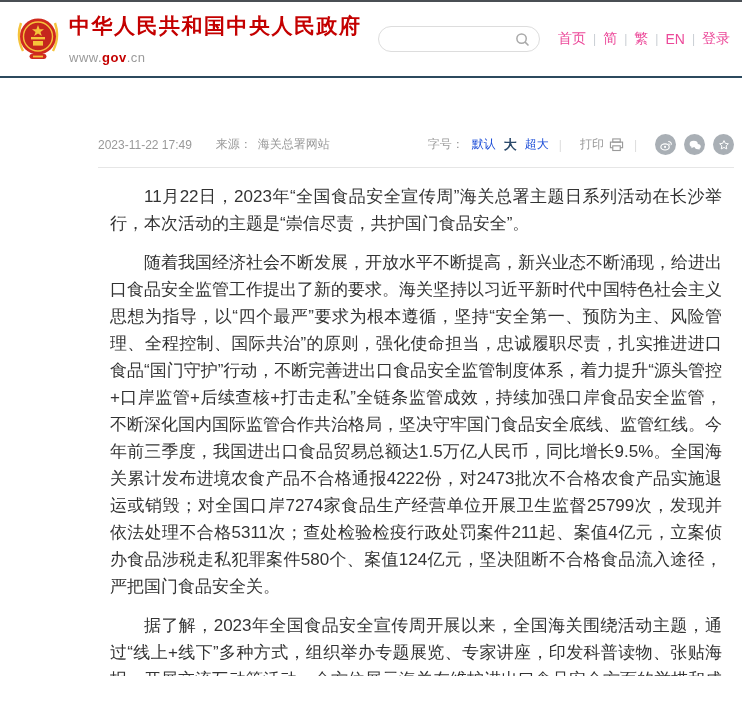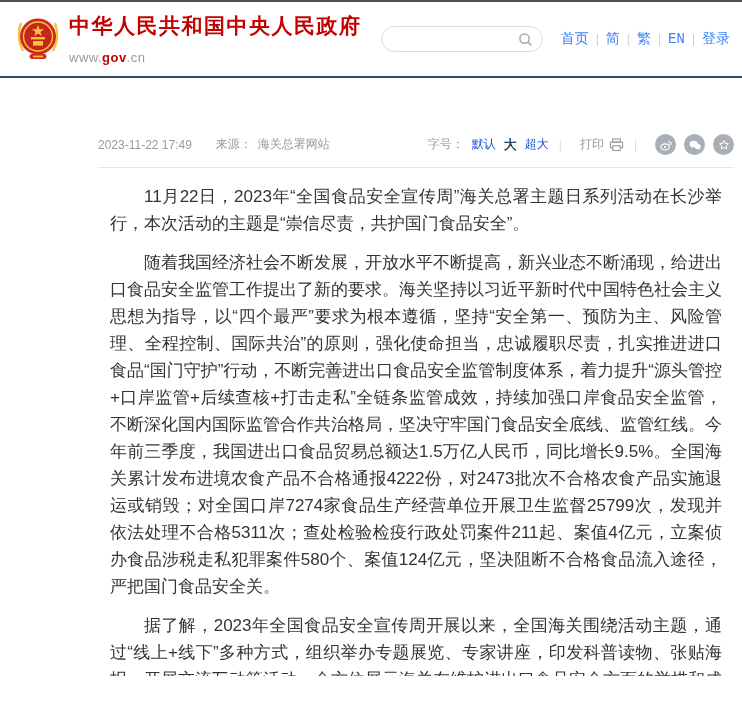--- a/index.html
+++ b/index.html
@@ -16,21 +16,21 @@
   .site-name { color:#C40000; font-size:21px; font-weight:bold; letter-spacing:1.5px; line-height:24px; }
   .site-url { font-size:13px; color:#9a9a9a; margin-top:12px; letter-spacing:.5px; }
   .site-url .gov { color:#C40000; font-weight:bold; }
 
   .header-right { display:flex; align-items:center; gap:18px; padding-right:4px; }
   .search-box { width:162px; height:26px; border:1px solid #ddd; border-radius:14px;
                 display:flex; align-items:center; padding:0 9px; background:#fff; }
   .search-box input { border:none; outline:none; flex:1; min-width:0; font-size:13px; background:transparent; }
   .search-box svg { flex:0 0 auto; }
   nav.top-nav { font-size:14px; color:#33475A; display:flex; align-items:center; white-space:nowrap; }
-  nav.top-nav a { color:#3b82f6; text-decoration:none; cursor:pointer;font-family:Liberation Mono, monospace; }
+  nav.top-nav a { color:#ec4899; text-decoration:none; cursor:pointer; }
   nav.top-nav .nav-sep { color:#c9ced3; margin:0 7px; font-size:12px; }
 
   
   main { padding-top:34px; }
   h1.article-title { width:620px; margin:0 auto; text-align:center; font-size:23px; font-weight:400;
                      color:#333; line-height:40px; letter-spacing:.5px; }
 
   .meta-row { width:636px; margin:22px 0 0 98px; display:flex; justify-content:space-between;
               align-items:center; font-size:12px; color:#999; }
   .meta-left { display:flex; align-items:center; }

